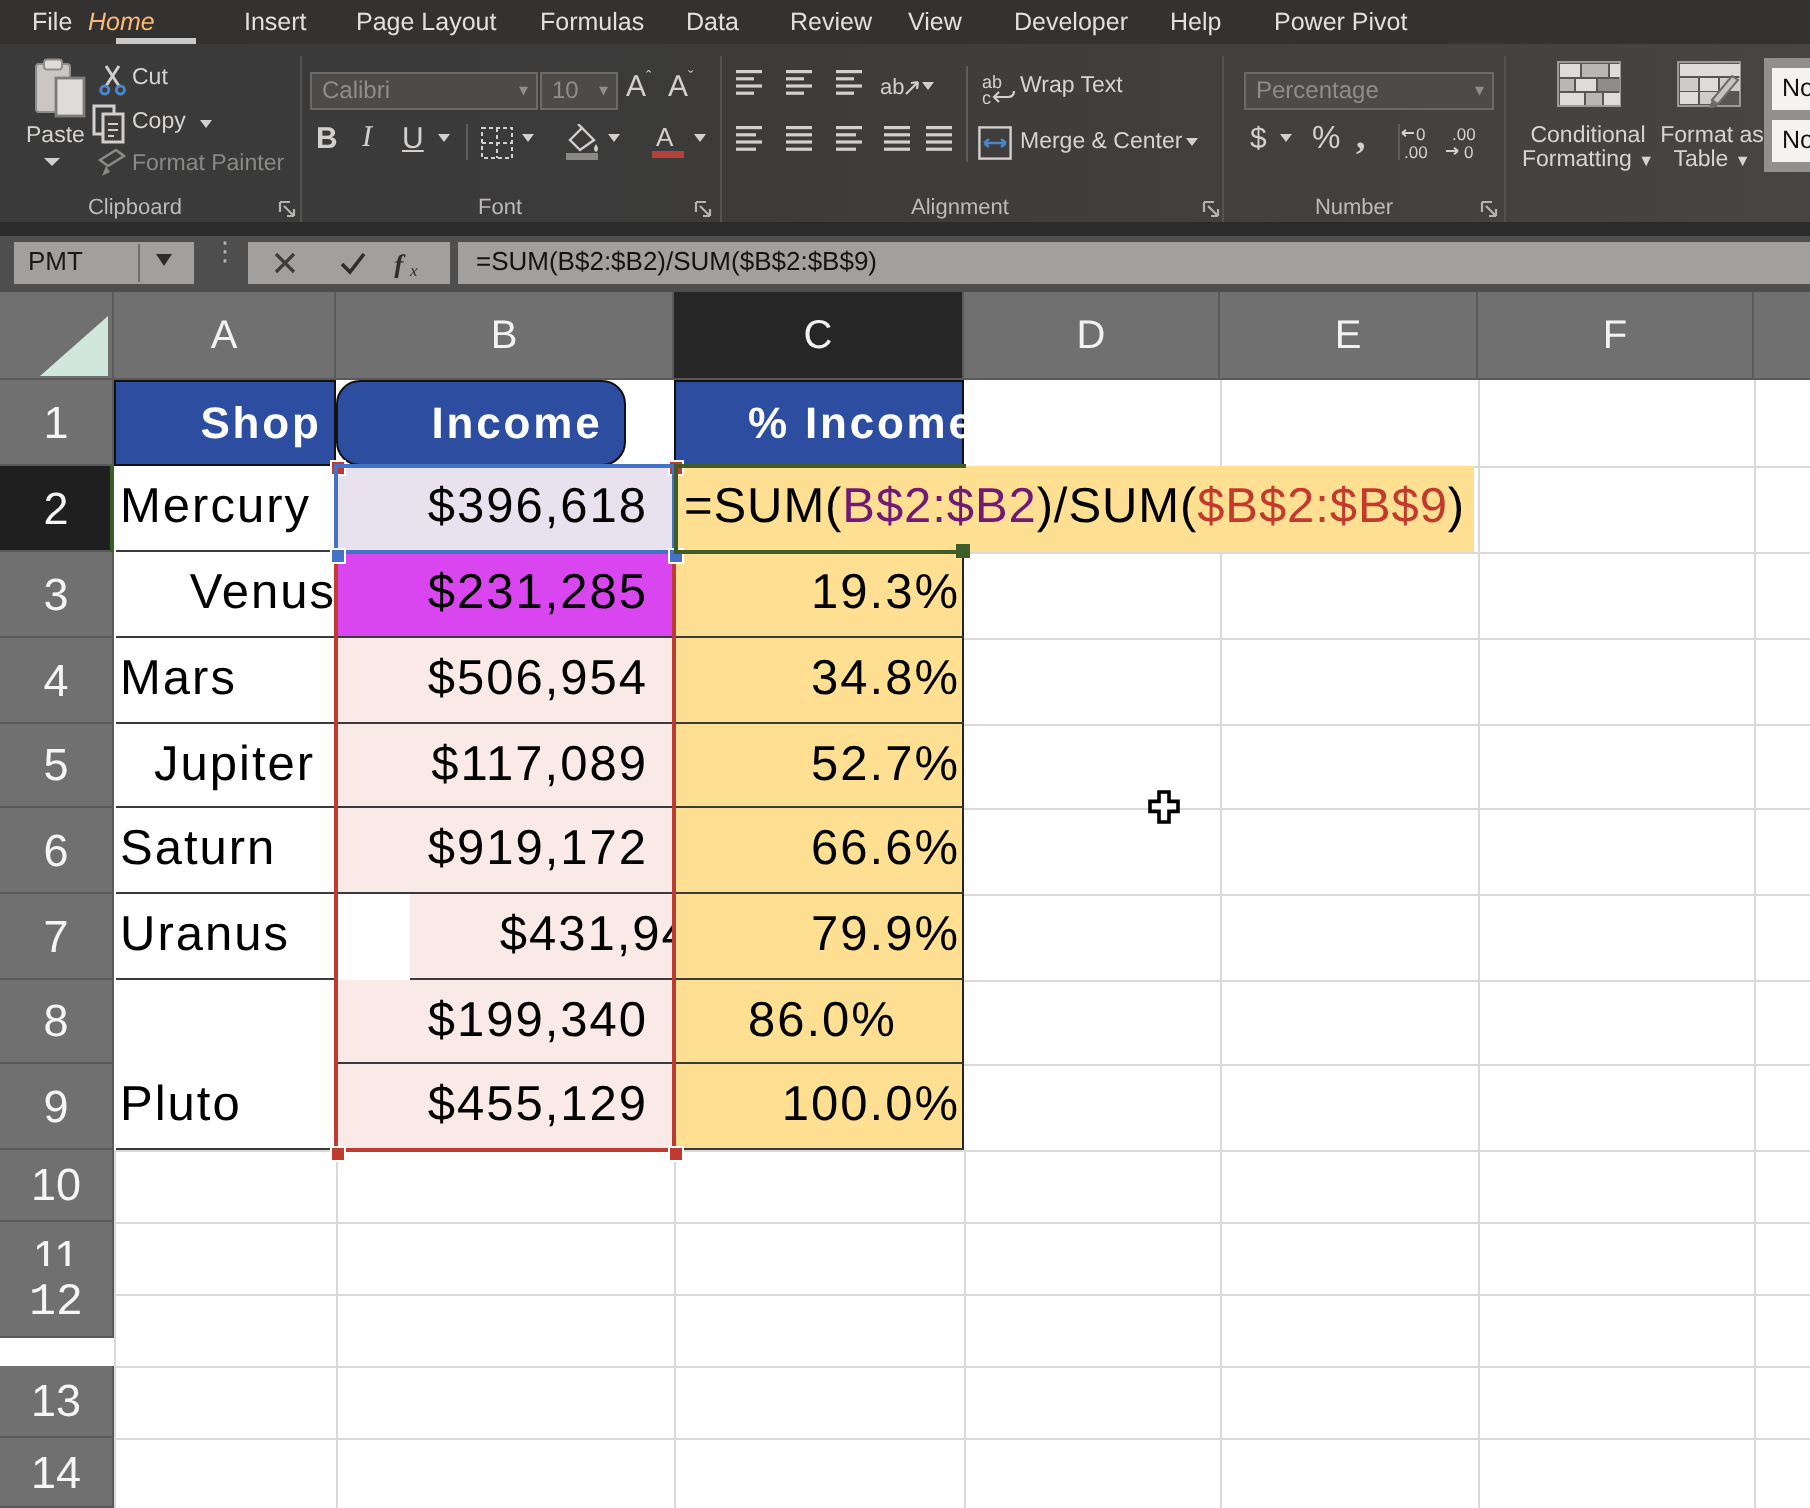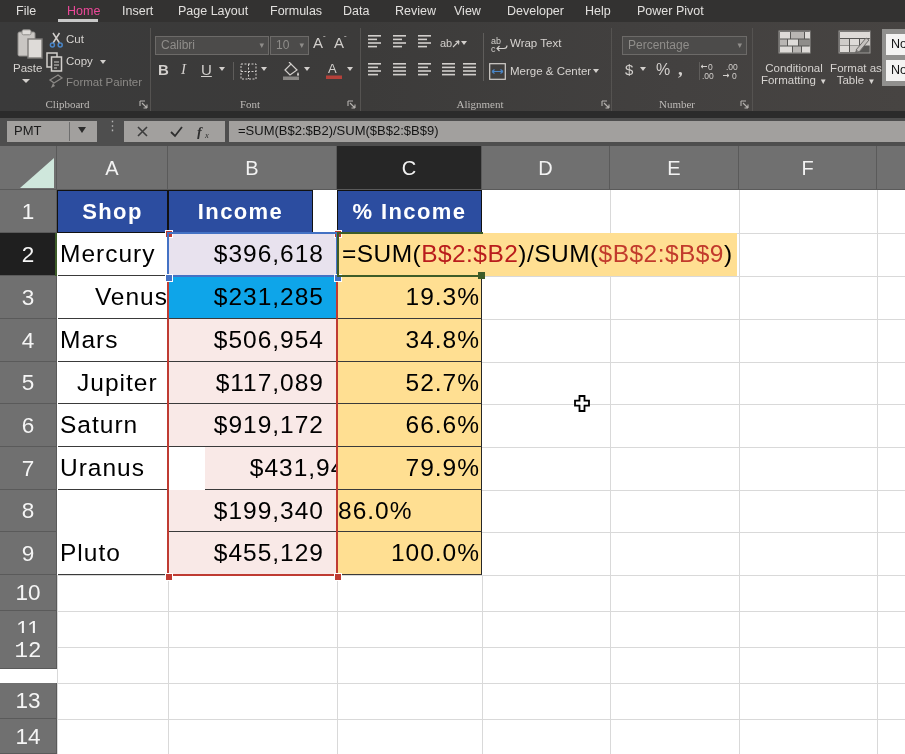--- a/index.html
+++ b/index.html
@@ -7,46 +7,46 @@
        font-family:"Liberation Sans",sans-serif;}
   .abs{position:absolute;}
   #stage{position:relative;width:905px;height:754px;}
   
   #tabbar{left:0;top:0;width:905px;height:22px;background:#333231;}
   #ribbon{left:0;top:22px;width:905px;height:89px;
     background:linear-gradient(90deg,#3a3a3a 0%,#3c3b3a 40%,#434140 75%,#474442 100%);}
   #ribbonedge{left:0;top:111px;width:905px;height:7px;background:#2b2b2b;}
   .tab{position:absolute;top:4px;font-size:12.5px;color:#e2e0de;white-space:nowrap;}
   .gsep{position:absolute;top:28px;height:81px;width:1px;background:#555351;}
-  .glabel{position:absolute;top:76px;font-size:11px;color:#bdbab7;text-align:center;font-family:Liberation Serif, serif;}
+  .glabel{position:absolute;top:76px;font-size:11px;color:#bdbab7;text-align:center;}
   .itxt{position:absolute;font-size:11.5px;color:#d6d3d0;white-space:nowrap;}
   .idis{color:#8b8986;}
   .combo{position:absolute;background:#4c4b4a;border:1px solid #6c6a68;}
   .combo .ct{position:absolute;left:5px;top:1px;font-size:12px;color:#8f8d8a;}
   .combo .ca{position:absolute;right:4px;top:3px;font-size:9px;color:#8f8d8a;}
   
   #fbar{left:0;top:118px;width:905px;height:28px;background:#4e4e4e;}
   .ffield{position:absolute;top:3px;height:21px;background:#a2a09e;}
   
   #grid{left:0;top:146px;width:905px;height:608px;background:#fff;}
   .colhdr{position:absolute;top:0;height:44px;background:#707070;color:#f2f2f2;
           font-size:20px;text-align:center;line-height:44px;border-right:1px solid #5a5a5a;border-bottom:1px solid #5a5a5a;box-sizing:border-box;}
   .rowhdr{position:absolute;left:0;width:57px;background:#707070;color:#f5f5f5;
           font-size:22.5px;text-align:center;border-right:1px solid #5a5a5a;border-bottom:1px solid #5a5a5a;box-sizing:border-box;}
   .gl{position:absolute;background:#d9d9d9;}
-  .cell{position:absolute;font-size:24.5px;letter-spacing:1px;color:#000;white-space:nowrap;box-sizing:border-box;}
+  .cell{position:absolute;font-size:24.5px;letter-spacing:1px;color:#000;white-space:nowrap;box-sizing:border-box;padding-left:36px;}
   .hdrcell{background:#2c4da0;color:#fff;font-weight:bold;font-size:22px;letter-spacing:1.4px;
            text-align:center;border:1px solid #111;box-sizing:border-box;}
 </style>
 </head>
 <body>
 <div id="stage">
   <div class="abs" id="tabbar">
   <div class="tab" style="left:16px;">File</div>
-  <div class="tab" style="left:67px;color:#ec4899;">Home</div>
+  <div class="tab" style="left:44px;color:#fdba74;font-style:italic;">Home</div>
   <div class="tab" style="left:122px;">Insert</div>
   <div class="tab" style="left:178px;">Page Layout</div>
   <div class="tab" style="left:270px;">Formulas</div>
   <div class="tab" style="left:343px;">Data</div>
   <div class="tab" style="left:395px;">Review</div>
   <div class="tab" style="left:454px;">View</div>
   <div class="tab" style="left:507px;">Developer</div>
   <div class="tab" style="left:585px;">Help</div>
   <div class="tab" style="left:637px;">Power Pivot</div>
   <div class="abs" style="left:58px;top:19px;width:40px;height:2.5px;background:#c9c9c9;"></div>
@@ -305,45 +305,45 @@
   <div class="gl" style="left:482px;top:301px;width:424px;height:1px;"></div>
   <div class="gl" style="left:482px;top:344px;width:424px;height:1px;"></div>
   <div class="gl" style="left:482px;top:386px;width:424px;height:1px;"></div>
   <div class="gl" style="left:482px;top:429px;width:424px;height:1px;"></div>
   <div class="gl" style="left:57px;top:429px;width:849px;height:1px;"></div>
   <div class="gl" style="left:57px;top:465px;width:849px;height:1px;"></div>
   <div class="gl" style="left:57px;top:501px;width:849px;height:1px;"></div>
   <div class="gl" style="left:57px;top:537px;width:849px;height:1px;"></div>
   <div class="gl" style="left:57px;top:573px;width:849px;height:1px;"></div>
   <div class="cell hdrcell" style="left:57px;top:44px;width:111px;height:43px;line-height:41px;">Shop</div>
-  <div class="cell hdrcell" style="left:168px;top:44px;width:145px;height:43px;line-height:41px;">Income</div>
+  <div class="cell hdrcell" style="left:168px;top:44px;width:145px;height:43px;line-height:41px;border-radius:12px;">Income</div>
   <div class="cell hdrcell" style="left:337px;top:44px;width:145px;height:43px;line-height:41px;">% Income</div>
   <div class="cell" style="left:58px;top:87px;width:110px;height:43px;line-height:42px;padding-left:2px;border-bottom:1px solid #3a3a3a;">Mercury</div>
   <div class="cell" style="left:169px;top:87px;width:168px;height:43px;line-height:42px;padding-right:13px;text-align:right;background:#e8e2ee;border-bottom:1px solid #3a3a3a;box-sizing:border-box;">$396,618</div>
   <div class="cell" style="left:58px;top:130px;width:110px;height:43px;line-height:42px;padding-left:20px;border-bottom:1px solid #3a3a3a;text-align:right;">Venus</div>
-  <div class="cell" style="left:169px;top:130px;width:168px;height:43px;line-height:42px;padding-right:13px;text-align:right;background:#0ea5e9;border-bottom:1px solid #3a3a3a;box-sizing:border-box;">$231,285</div>
+  <div class="cell" style="left:169px;top:130px;width:168px;height:43px;line-height:42px;padding-right:13px;text-align:right;background:#d946ef;border-bottom:1px solid #3a3a3a;box-sizing:border-box;">$231,285</div>
   <div class="cell" style="left:338px;top:130px;width:144px;height:43px;line-height:42px;padding-right:1px;text-align:right;background:#ffdf92;border-bottom:1px solid #3a3a3a;border-right:1px solid #262626;box-sizing:border-box;">19.3%</div>
   <div class="cell" style="left:58px;top:173px;width:110px;height:43px;line-height:42px;padding-left:2px;border-bottom:1px solid #3a3a3a;">Mars</div>
   <div class="cell" style="left:169px;top:173px;width:168px;height:43px;line-height:42px;padding-right:13px;text-align:right;background:#f9e9e7;border-bottom:1px solid #3a3a3a;box-sizing:border-box;">$506,954</div>
   <div class="cell" style="left:338px;top:173px;width:144px;height:43px;line-height:42px;padding-right:1px;text-align:right;background:#ffdf92;border-bottom:1px solid #3a3a3a;border-right:1px solid #262626;box-sizing:border-box;">34.8%</div>
   <div class="cell" style="left:58px;top:216px;width:110px;height:42px;line-height:41px;padding-left:19px;border-bottom:1px solid #3a3a3a;">Jupiter</div>
   <div class="cell" style="left:169px;top:216px;width:168px;height:42px;line-height:41px;padding-right:13px;text-align:right;background:#f9e9e7;border-bottom:1px solid #3a3a3a;box-sizing:border-box;">$117,089</div>
   <div class="cell" style="left:338px;top:216px;width:144px;height:42px;line-height:41px;padding-right:1px;text-align:right;background:#ffdf92;border-bottom:1px solid #3a3a3a;border-right:1px solid #262626;box-sizing:border-box;">52.7%</div>
   <div class="cell" style="left:58px;top:258px;width:110px;height:43px;line-height:42px;padding-left:2px;border-bottom:1px solid #3a3a3a;">Saturn</div>
   <div class="cell" style="left:169px;top:258px;width:168px;height:43px;line-height:42px;padding-right:13px;text-align:right;background:#f9e9e7;border-bottom:1px solid #3a3a3a;box-sizing:border-box;">$919,172</div>
   <div class="cell" style="left:338px;top:258px;width:144px;height:43px;line-height:42px;padding-right:1px;text-align:right;background:#ffdf92;border-bottom:1px solid #3a3a3a;border-right:1px solid #262626;box-sizing:border-box;">66.6%</div>
   <div class="cell" style="left:58px;top:301px;width:110px;height:43px;line-height:42px;padding-left:2px;border-bottom:1px solid #3a3a3a;">Uranus</div>
   <div class="cell" style="left:169px;top:301px;width:168px;height:43px;line-height:42px;padding-right:13px;text-align:right;background:#f9e9e7;border-bottom:1px solid #3a3a3a;box-sizing:border-box;margin-left:36px;">$431,947</div>
   <div class="cell" style="left:338px;top:301px;width:144px;height:43px;line-height:42px;padding-right:1px;text-align:right;background:#ffdf92;border-bottom:1px solid #3a3a3a;border-right:1px solid #262626;box-sizing:border-box;">79.9%</div>
   <div class="cell" style="left:169px;top:344px;width:168px;height:42px;line-height:41px;padding-right:13px;text-align:right;background:#f9e9e7;border-bottom:1px solid #3a3a3a;box-sizing:border-box;">$199,340</div>
   <div class="cell" style="left:338px;top:344px;width:144px;height:42px;line-height:41px;padding-right:1px;text-align:left;background:#ffdf92;border-bottom:1px solid #3a3a3a;border-right:1px solid #262626;box-sizing:border-box;">86.0%</div>
   <div class="cell" style="left:58px;top:386px;width:110px;height:43px;line-height:42px;padding-left:2px;border-bottom:1px solid #3a3a3a;">Pluto</div>
   <div class="cell" style="left:169px;top:386px;width:168px;height:43px;line-height:42px;padding-right:13px;text-align:right;background:#f9e9e7;border-bottom:1px solid #3a3a3a;box-sizing:border-box;">$455,129</div>
   <div class="cell" style="left:338px;top:386px;width:144px;height:43px;line-height:42px;padding-right:1px;text-align:right;background:#ffdf92;border-bottom:1px solid #3a3a3a;border-right:1px solid #262626;box-sizing:border-box;">100.0%</div>
-  <div class="cell" style="left:338px;top:87px;width:399px;height:43px;line-height:42px;background:#ffdf92;padding-left:4px;letter-spacing:0.45px;">=SUM(<span style="color:#b91c1c">B$2:$B2</span>)/SUM(<span style="color:#c23a2c">$B$2:$B$9</span>)</div>
+  <div class="cell" style="left:338px;top:87px;width:399px;height:43px;line-height:42px;background:#ffdf92;padding-left:4px;letter-spacing:0.45px;">=SUM(<span style="color:#701a75">B$2:$B2</span>)/SUM(<span style="color:#c23a2c">$B$2:$B$9</span>)</div>
   <div class="abs" style="left:167px;top:86px;width:171px;height:344px;border:2px solid #bf3b32;box-sizing:border-box;"></div>
   <div class="abs" style="left:165px;top:84px;width:6px;height:6px;background:#bf3b32;border:1px solid #fff;"></div>
   <div class="abs" style="left:334px;top:84px;width:6px;height:6px;background:#bf3b32;border:1px solid #fff;"></div>
   <div class="abs" style="left:165px;top:427px;width:6px;height:6px;background:#bf3b32;border:1px solid #fff;"></div>
   <div class="abs" style="left:334px;top:427px;width:6px;height:6px;background:#bf3b32;border:1px solid #fff;"></div>
   <div class="abs" style="left:167px;top:86px;width:171px;height:45px;border:2px solid #4472c4;box-sizing:border-box;"></div>
   <div class="abs" style="left:165px;top:128px;width:6px;height:6px;background:#4472c4;border:1px solid #fff;"></div>
   <div class="abs" style="left:334px;top:128px;width:6px;height:6px;background:#4472c4;border:1px solid #fff;"></div>
   <div class="abs" style="left:337px;top:87px;width:2px;height:43px;background:#3d5c28;"></div>
   <div class="abs" style="left:55px;top:87px;width:2px;height:43px;background:#3d5c28;"></div>

